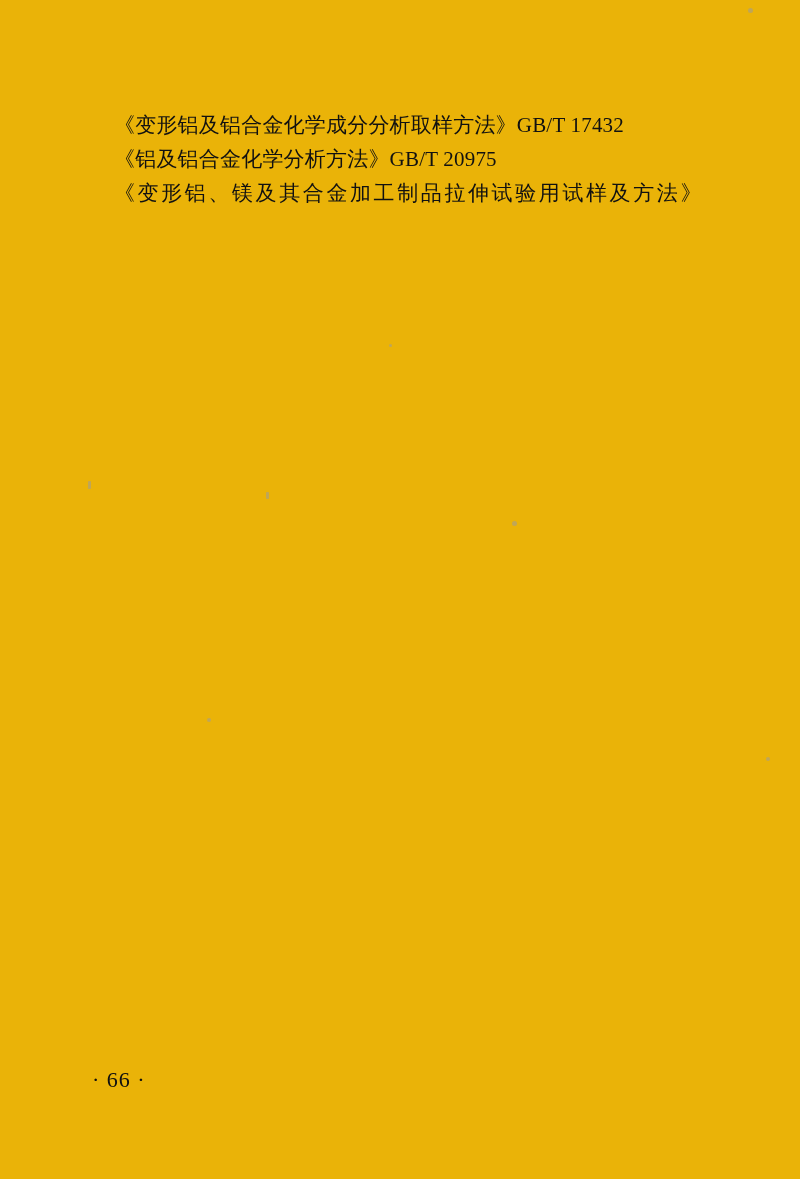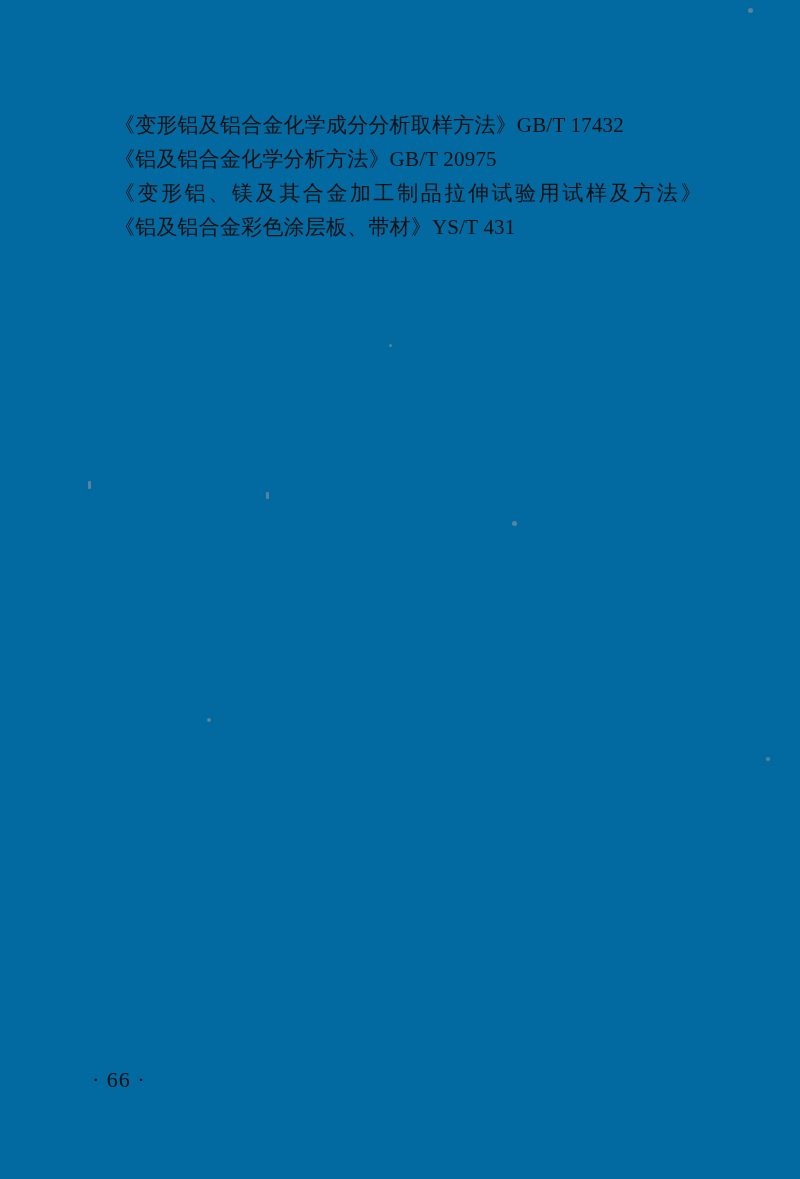--- a/index.html
+++ b/index.html
@@ -4,21 +4,21 @@
 <style>
   html, body {
     margin: 0;
     padding: 0;
     background: #ffffff;
   }
   .page {
     position: relative;
     width: 800px;
     height: 1179px;
-    background: #0369a1;
+    background: #eab308;
     font-family: "Liberation Serif", serif;
     color: #111111;
     overflow: hidden;
   }
   .content {
     position: absolute;
     left: 88px;
     top: 108px;
     width: 640px;
   }
@@ -56,21 +56,20 @@
 </style>
 </head>
 <body>
 
 <div class="page">
 
   <div class="content">
     <div class="ref-line indent">《变形铝及铝合金化学成分分析取样方法》GB/T 17432</div>
     <div class="ref-line indent">《铝及铝合金化学分析方法》GB/T 20975</div>
     <div class="ref-line justify-wide">《变形铝、镁及其合金加工制品拉伸试验用试样及方法》</div>
-    <div class="ref-line indent">《铝及铝合金彩色涂层板、带材》YS/T 431</div>
   </div>
 
   <div class="page-number">·  66  ·</div>
 
   <div class="speck" style="left:748px; top:8px; width:5px; height:5px;"></div>
   <div class="speck" style="left:389px; top:344px; width:3px; height:3px;"></div>
   <div class="speck" style="left:512px; top:521px; width:5px; height:5px;"></div>
   <div class="speck" style="left:88px; top:481px; width:3px; height:8px; border-radius:1px;"></div>
   <div class="speck" style="left:266px; top:492px; width:3px; height:7px; border-radius:1px;"></div>
   <div class="speck" style="left:207px; top:718px; width:4px; height:4px;"></div>

